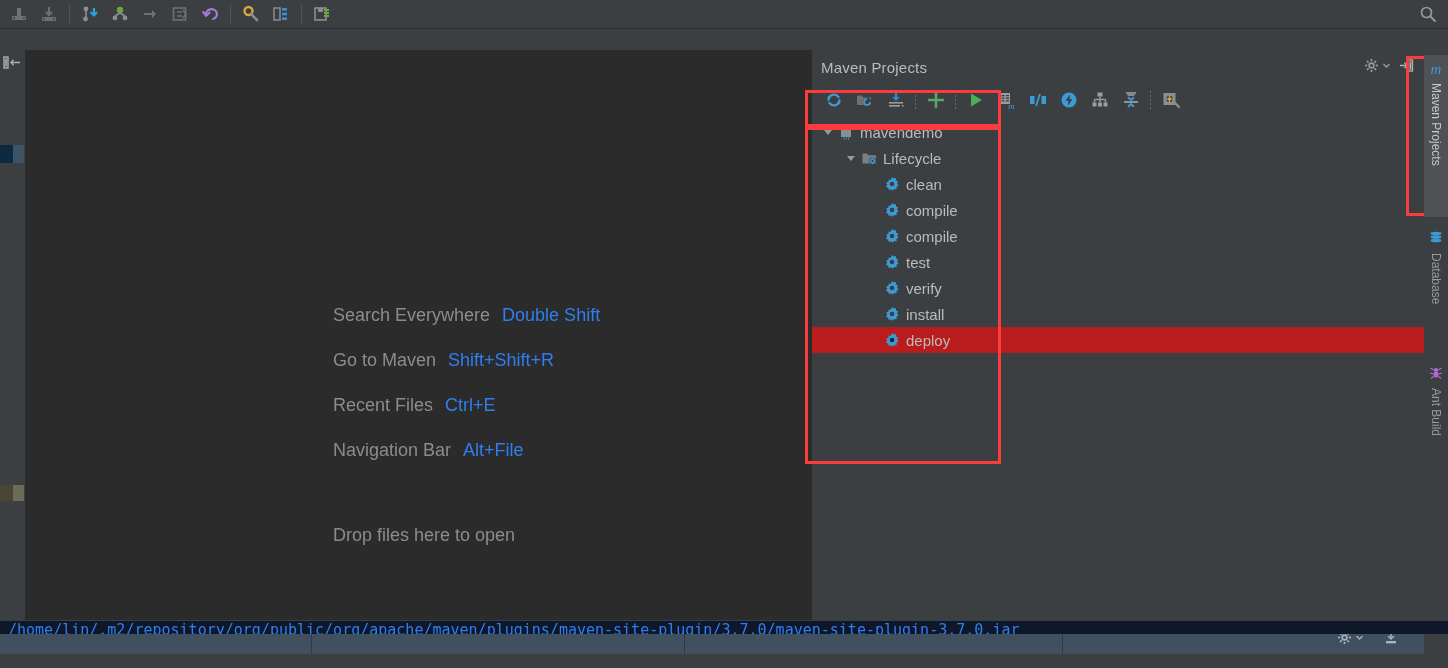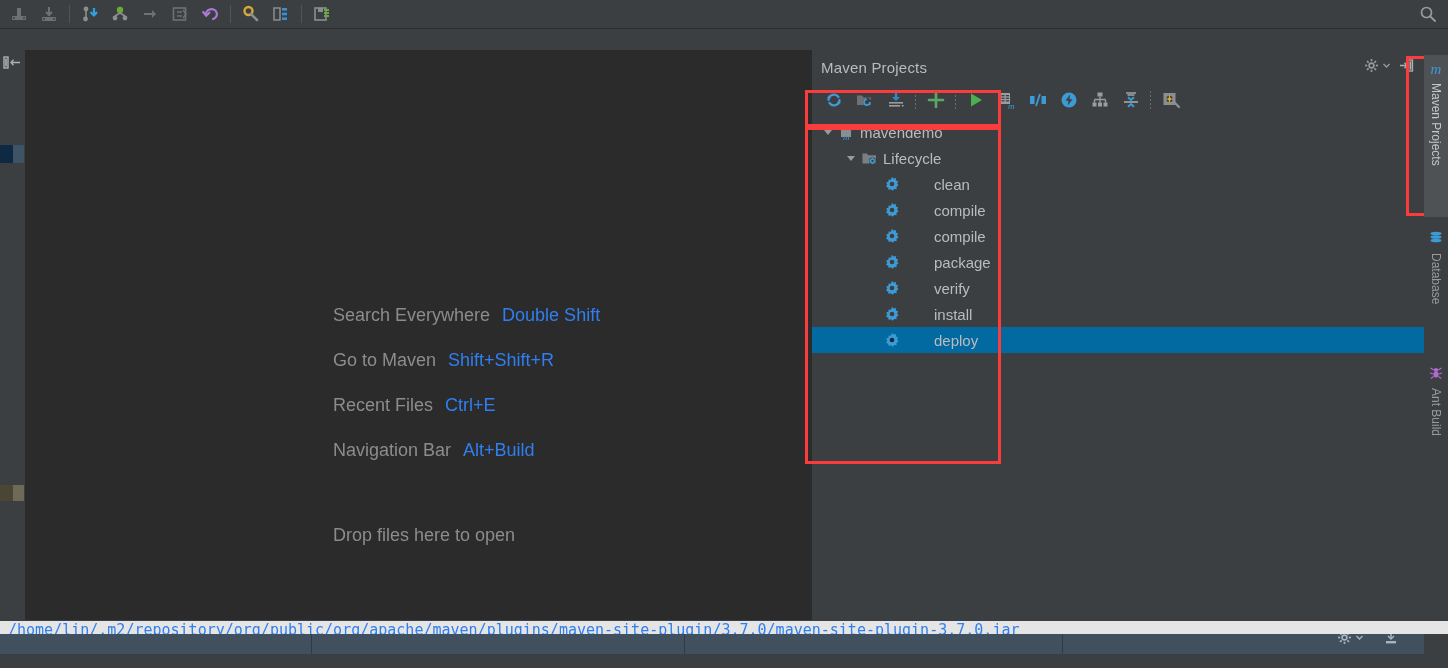--- a/index.html
+++ b/index.html
@@ -80,26 +80,26 @@
   .mv-btn { width:31px; height:28px; display:flex; align-items:center; justify-content:center; }
   .mv-sep { width:1px; height:18px; margin:0 4px;
      background: repeating-linear-gradient(to bottom,#6a6d6f 0 2px,transparent 2px 4px); }
   .mvn-tree {
     position:relative; background:#3c3f41; height:504px; padding-top:3px;
   }
   .tree-row {
     display:flex; align-items:center; height:26px; font-size:15px; color:#bbbbbb;
     white-space:nowrap;
   }
-  .tree-row.selected { background:#0369a1; }
+  .tree-row.selected { background:#b91c1c; }
   .t-arrow { width:16px; display:flex; align-items:center; justify-content:center; }
   .t-icon { width:20px; display:flex; align-items:center; justify-content:center; margin-right:4px;}
   .ind0 { padding-left:8px; }
   .ind1 { padding-left:31px; }
-  .ind2 { padding-left:70px;gap:28px; }
+  .ind2 { padding-left:70px; }
 
   
   .redbox { position:absolute; border:3px solid #fa3c3c; pointer-events:none; }
 
   
   .right-bar {
     position:absolute; right:0; top:50px; width:24px; height:618px; background:#3c3f41;
   }
   .vtab {
     position:absolute; left:0; width:24px;
@@ -114,21 +114,21 @@
   
   .bottom-panel {
     position:absolute; left:0; top:620px; width:1424px; height:35px; background:#3c3f41;
   }
   .bp-inner { position:absolute; left:0; top:1px; width:1424px; height:33px; background:#41505e; }
   .bp-div { position:absolute; top:0; width:1px; height:33px; background:#2f3b46; }
   .bp-gear { position:absolute; right:60px; top:9px; display:flex; align-items:center; }
   .bp-hide { position:absolute; right:25px; top:9px; }
   .bottom-text-strip {
     position:absolute; left:0; top:621px; width:1448px; height:13px;
-    background:#e5e5e5; overflow:hidden;
+    background:#0f172a; overflow:hidden;
   }
   .bt-line {
     position:absolute; left:8px; top:0px; font-size:15px; color:#2f7ff0;
     font-family:"DejaVu Sans Mono", monospace; white-space:nowrap;
   }
   .tab-strip-stub {
     position:absolute; left:0; top:620px; width:22px; height:6px; background:#4e5254;
   }
 </style>
 </head>
@@ -264,21 +264,21 @@
       <div class="tip-row">
         <span class="tip-label">Go to Maven</span>
         <span class="tip-key">Shift+Shift+R</span>
       </div>
       <div class="tip-row">
         <span class="tip-label">Recent Files</span>
         <span class="tip-key">Ctrl+E</span>
       </div>
       <div class="tip-row">
         <span class="tip-label">Navigation Bar</span>
-        <span class="tip-key">Alt+Build</span>
+        <span class="tip-key">Alt+File</span>
       </div>
       <div class="tip-row">
         <span class="tip-plain">Drop files here to open</span>
       </div>
     </div>
   </div>
 
   <div class="mvn-panel">
 
     <div class="mvn-header">
@@ -466,30 +466,30 @@
       <div class="tree-row ind2">
         <span class="t-icon">
           <svg width="16" height="16" viewBox="0 0 16 16">
             <path d="M8 0.8 L9.5 2.6 L11.9 2.1 L12 4.5 L14.2 5.4 L13.1 7.5 L14.5 9.5 L12.5 10.8 L12.6 13.2 L10.2 13 L8.6 14.8 L7 13.3 L4.7 14 L4.2 11.7 L2 10.8 L3.2 8.8 L2.2 6.6 L4.4 5.8 L4.7 3.4 L7 3.7 Z" fill="#3d9ad4"></path>
             <circle cx="8" cy="8" r="2.3" fill="#3c3f41"></circle>
           </svg>
         </span>
         <span>compile</span>
       </div>
 
-
       <div class="tree-row ind2">
         <span class="t-icon">
           <svg width="16" height="16" viewBox="0 0 16 16">
             <path d="M8 0.8 L9.5 2.6 L11.9 2.1 L12 4.5 L14.2 5.4 L13.1 7.5 L14.5 9.5 L12.5 10.8 L12.6 13.2 L10.2 13 L8.6 14.8 L7 13.3 L4.7 14 L4.2 11.7 L2 10.8 L3.2 8.8 L2.2 6.6 L4.4 5.8 L4.7 3.4 L7 3.7 Z" fill="#3d9ad4"></path>
             <circle cx="8" cy="8" r="2.3" fill="#3c3f41"></circle>
           </svg>
         </span>
-        <span>package</span>
-      </div>
+        <span>test</span>
+      </div>
+
 
       <div class="tree-row ind2">
         <span class="t-icon">
           <svg width="16" height="16" viewBox="0 0 16 16">
             <path d="M8 0.8 L9.5 2.6 L11.9 2.1 L12 4.5 L14.2 5.4 L13.1 7.5 L14.5 9.5 L12.5 10.8 L12.6 13.2 L10.2 13 L8.6 14.8 L7 13.3 L4.7 14 L4.2 11.7 L2 10.8 L3.2 8.8 L2.2 6.6 L4.4 5.8 L4.7 3.4 L7 3.7 Z" fill="#3d9ad4"></path>
             <circle cx="8" cy="8" r="2.3" fill="#3c3f41"></circle>
           </svg>
         </span>
         <span>verify</span>
       </div>

